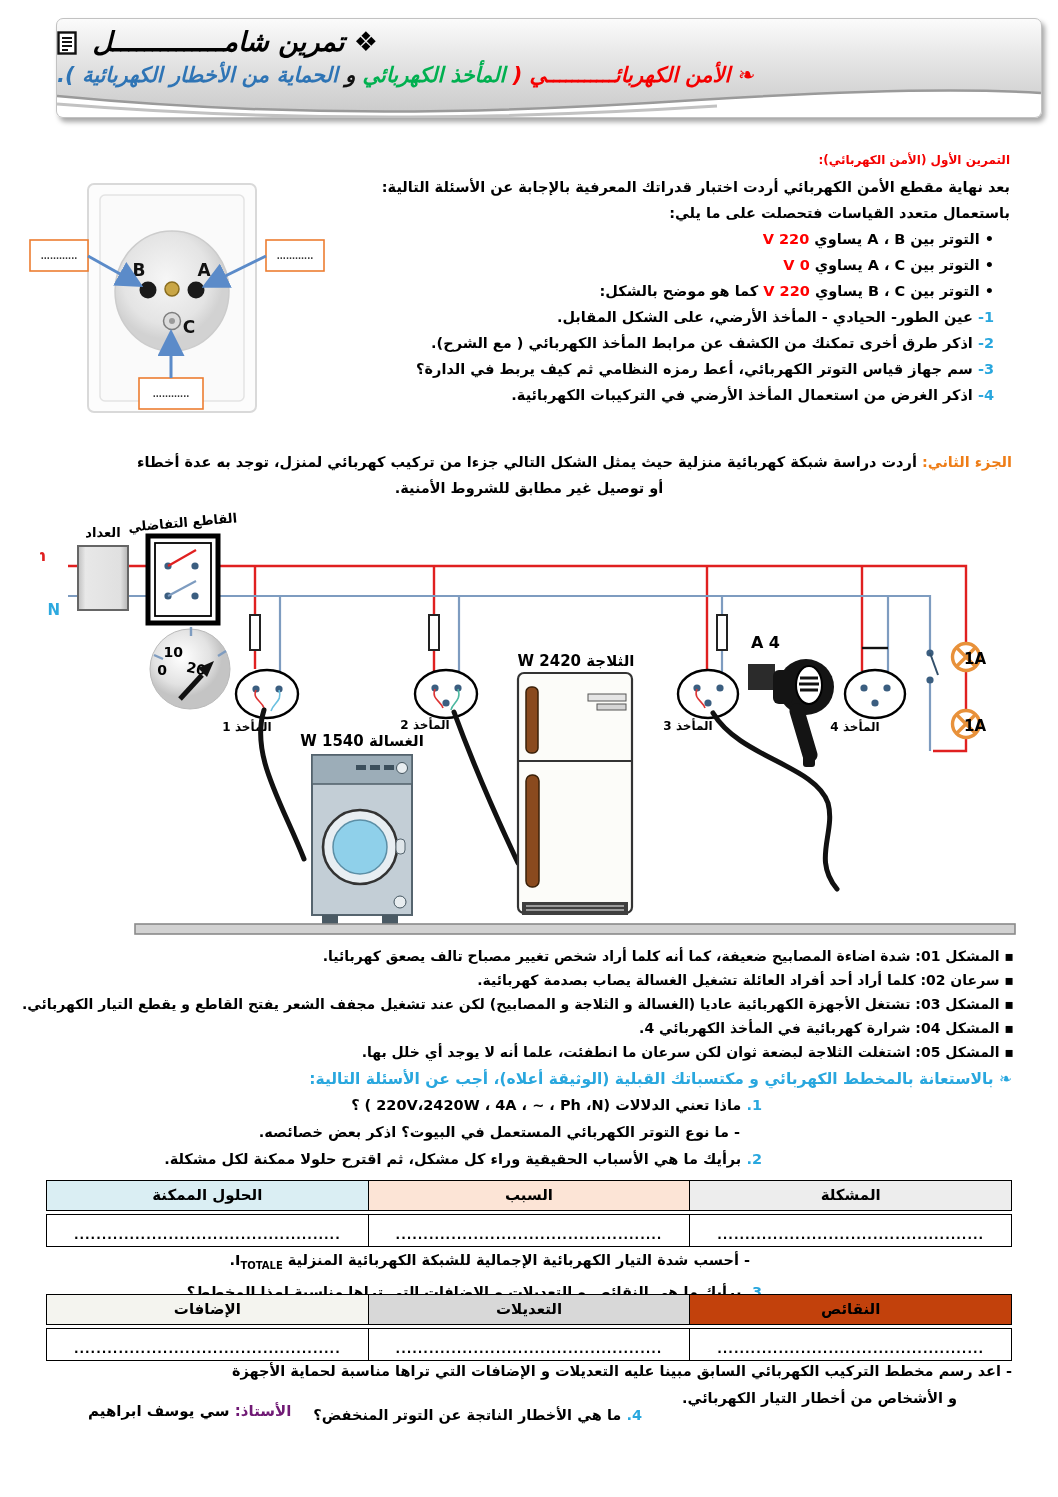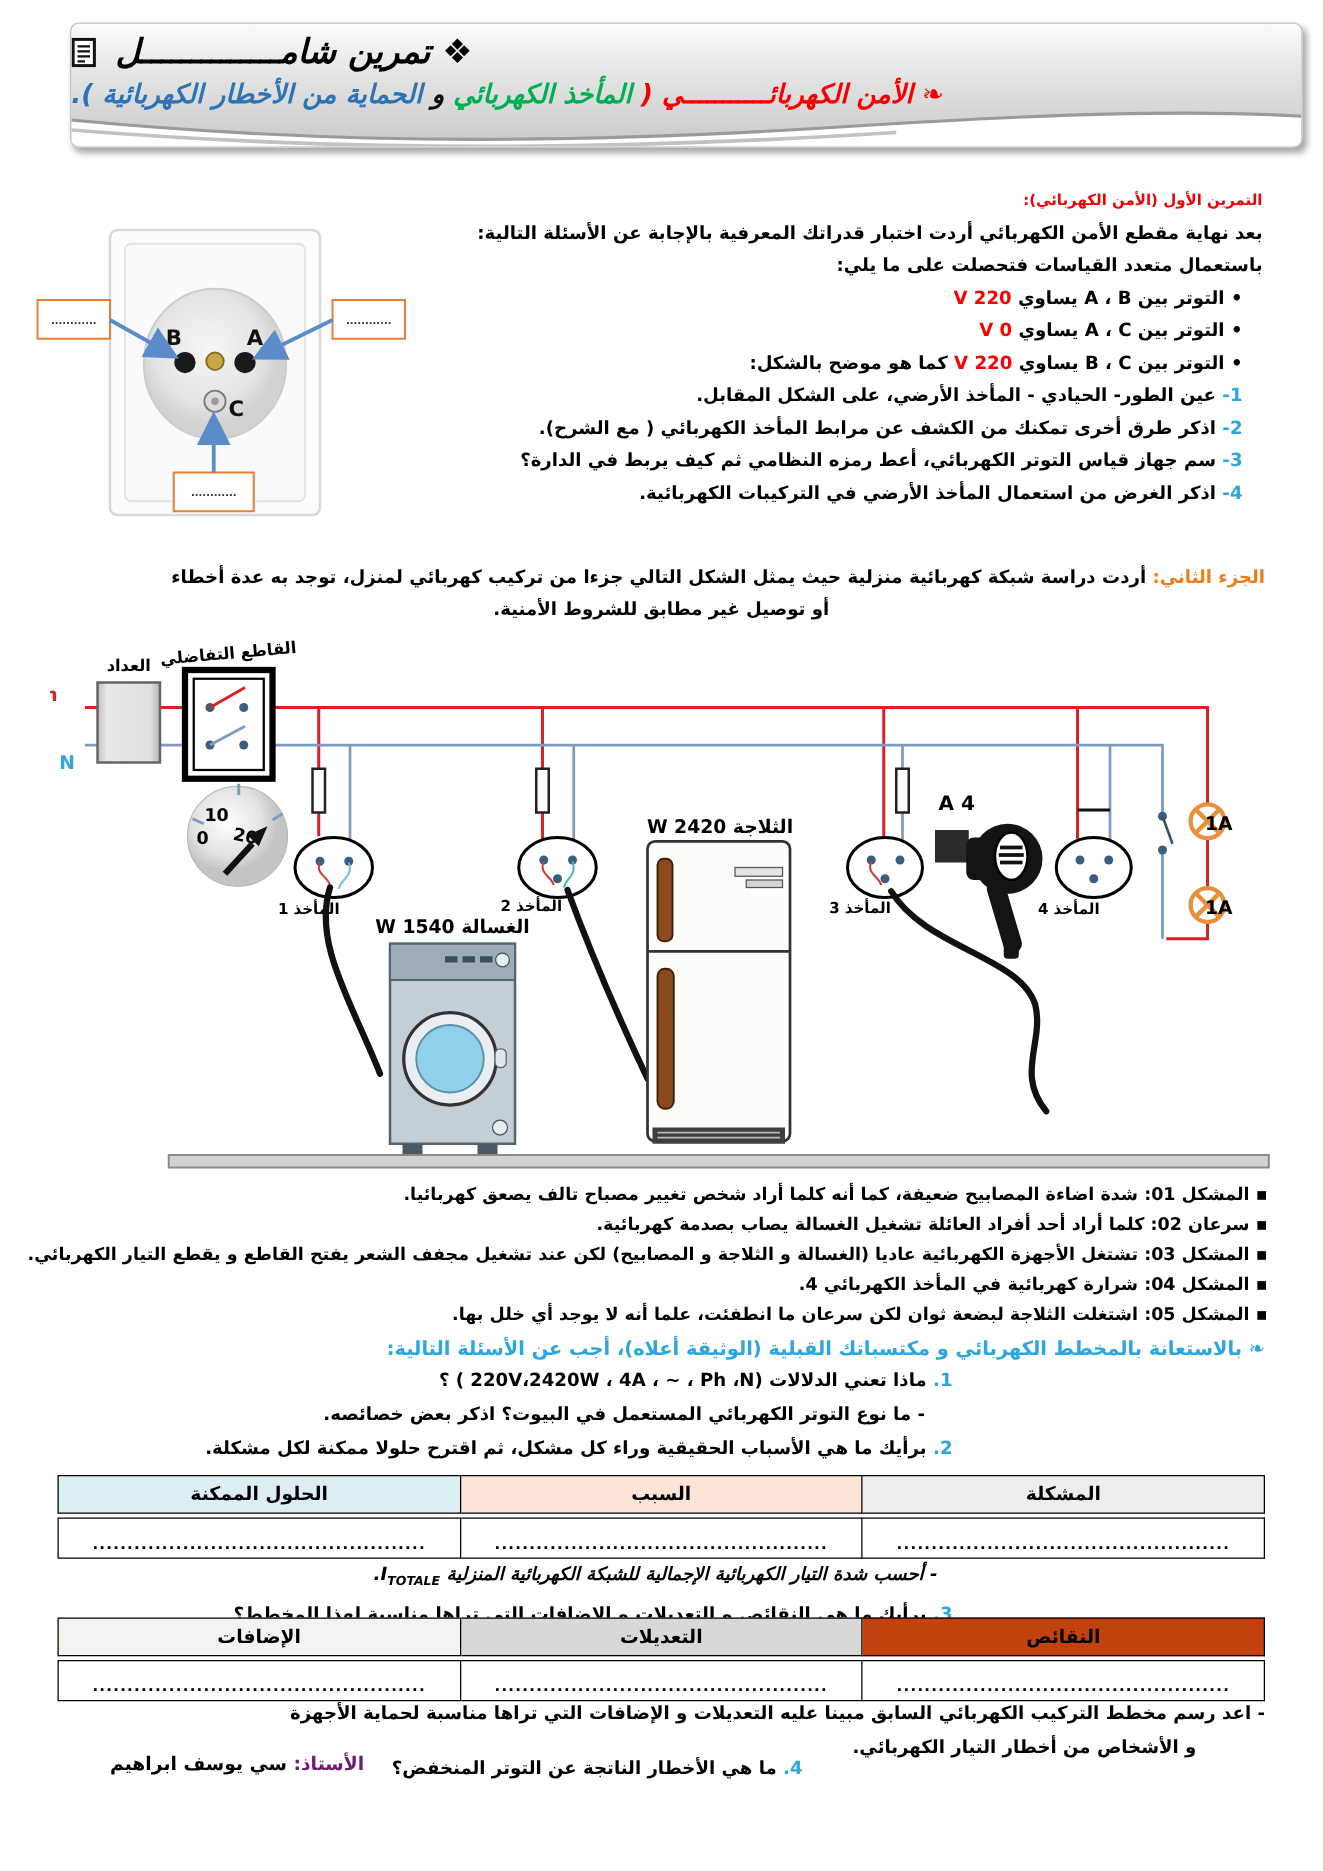--- a/index.html
+++ b/index.html
@@ -29,21 +29,21 @@
   .socket-fig{left:26px;top:178px;}
   
   .diagram{left:40px;top:503px;}
   
   .problems{right:44px;top:944px;text-align:right;}
   .problems .line{font-size:14px;line-height:24px;}
   
   .qsec{left:46px;right:46px;top:1066px;text-align:right;}
   .qhead{color:#29a7de;font-size:15.5px;line-height:26px;white-space:nowrap;}
   .qline{white-space:nowrap;font-size:14.5px;line-height:27px;}
-  .ind-a{margin-right:250px;} .ind-b{margin-right:272px;} .ind-c{margin-right:262px;font-style:italic;} .ind-d{margin-right:370px;}
+  .ind-a{margin-right:250px;} .ind-b{margin-right:272px;} .ind-c{margin-right:262px;} .ind-d{margin-right:370px;}
   sub.tot{font-size:10px;}
   
   .tbl{left:46px;width:966px;}
   .trow{display:flex;direction:rtl;}
   .tcell{flex:1;border:1.6px solid #000;border-left:none;text-align:center;}
   .tcell:last-child{border-left:1.6px solid #000;}
   .thead .tcell{height:29px;line-height:29px;font-size:15px;}
   .tbody{margin-top:3px;}
   .tbody .tcell{height:31px;line-height:40px;font-size:12px;letter-spacing:1px;overflow:hidden;}
   .t1 .c0{background:#ededed;} .t1 .c1{background:#fce4d6;} .t1 .c2{background:#daeef3;}

